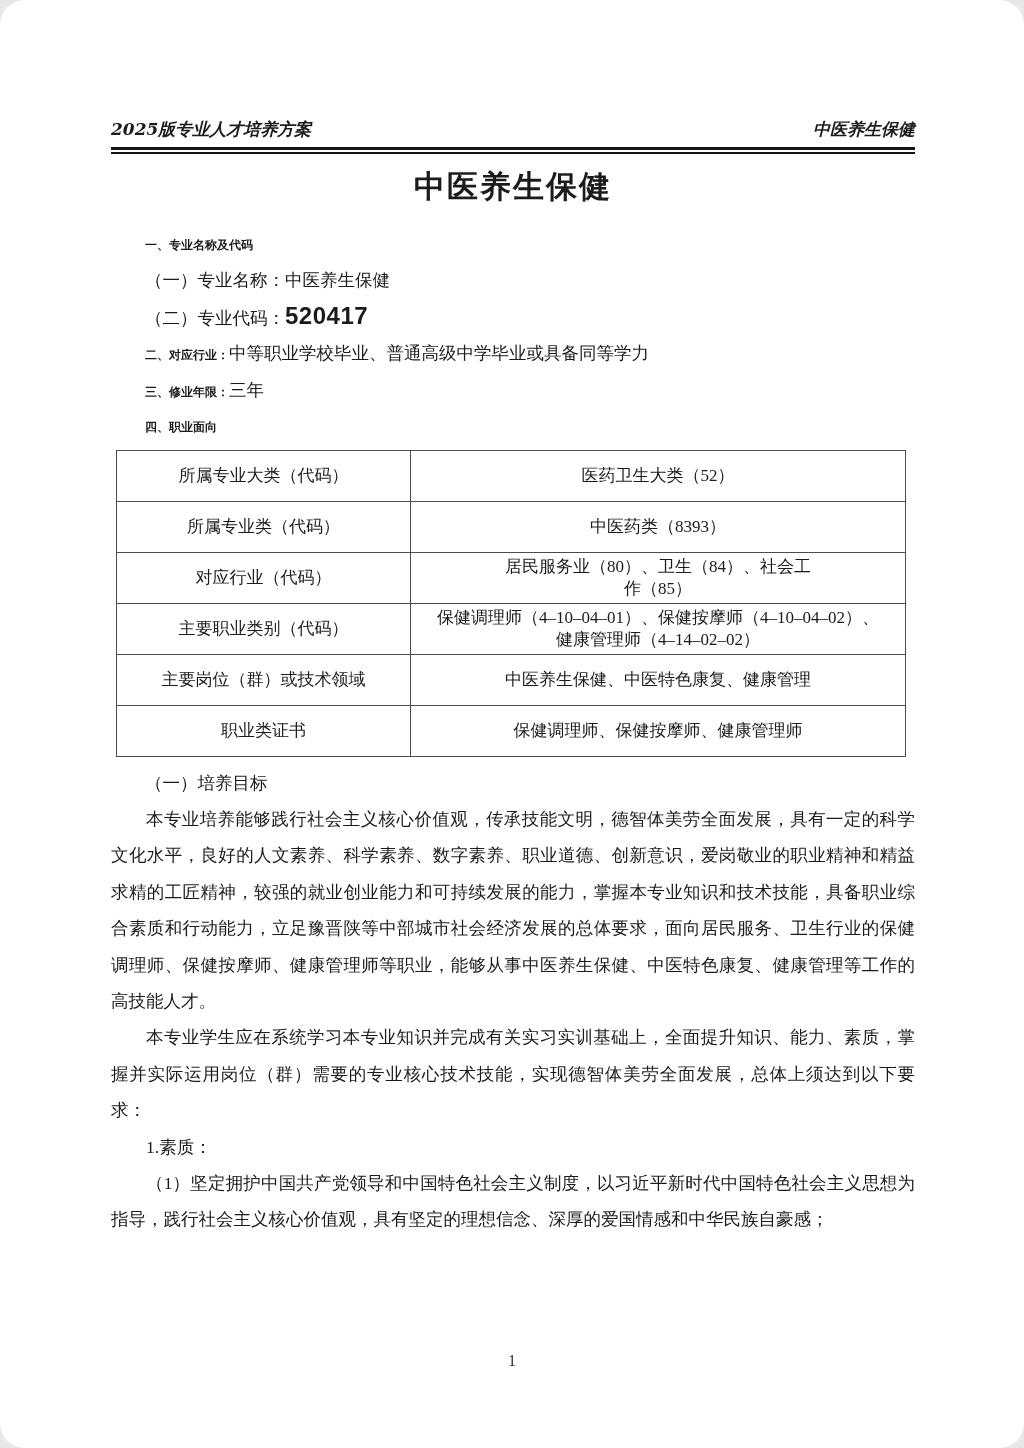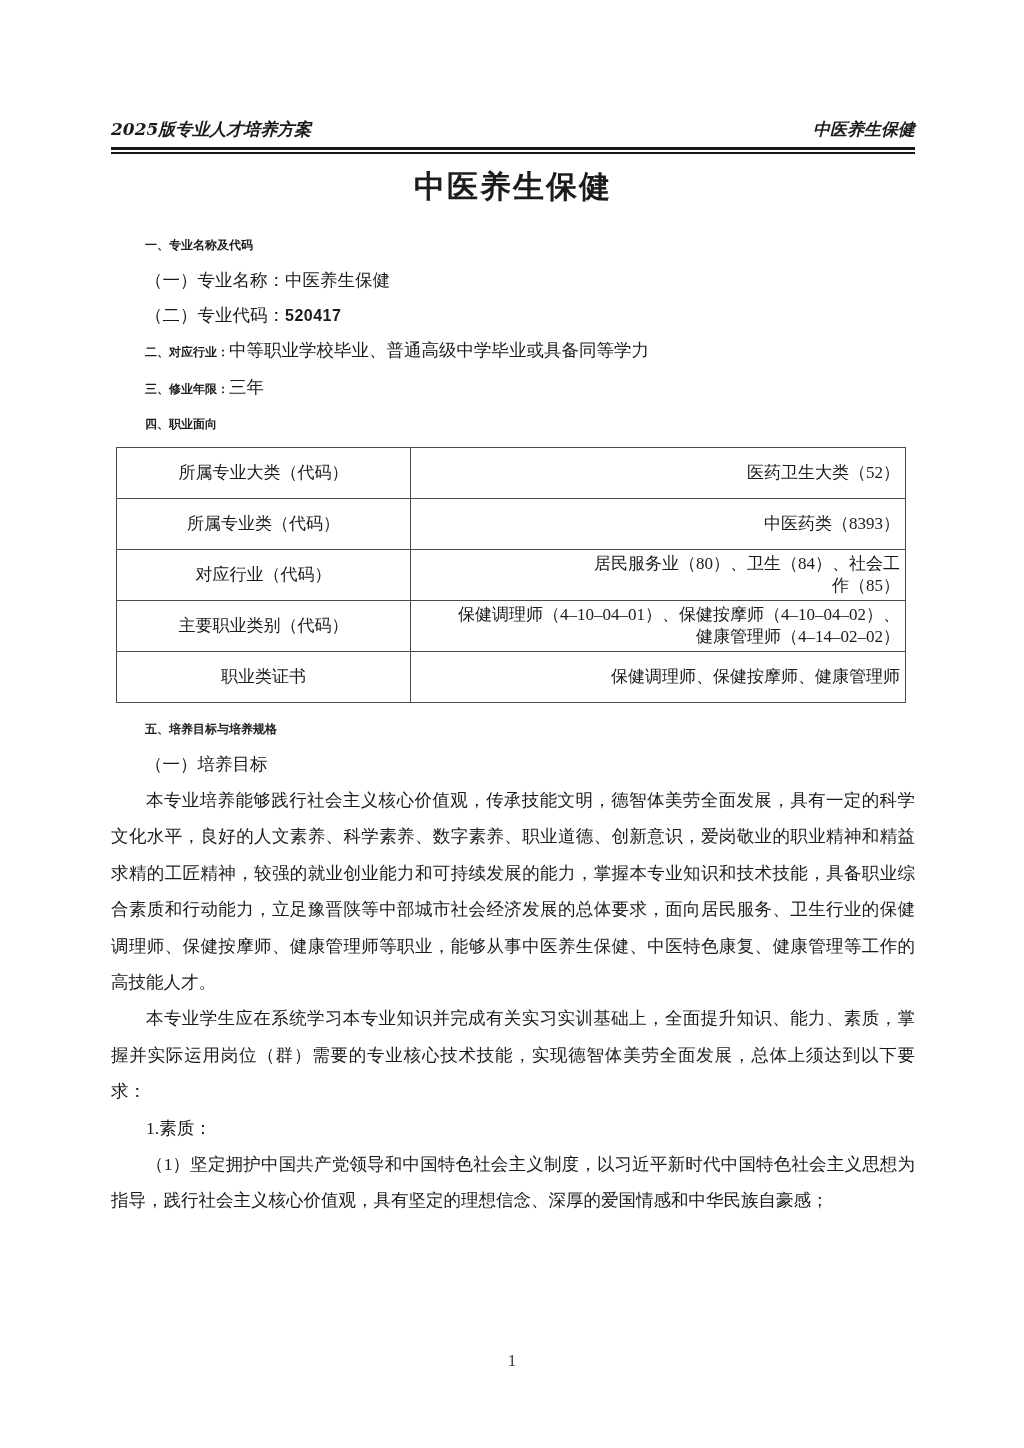--- a/index.html
+++ b/index.html
@@ -4,20 +4,21 @@
 <style>
   html,body{margin:0;padding:0;background:#e8e8e8;}
   .page{
     position:relative;
     width:1024px;height:1448px;
     margin:0 auto;
     background:#ffffff;
     color:#1b1b1b;
     font-family:"Liberation Serif","DejaVu Serif",serif;
     overflow:hidden;
+    border-radius:25px;
   }
   .content{margin:0 109px 0 111px;}
 
   
   .running-header{
     display:flex;justify-content:space-between;align-items:flex-end;
     padding-top:118px;
     font-family:"DejaVu Serif","Liberation Serif",serif;
     font-style:italic;font-weight:700;
     font-size:17px;line-height:22px;
@@ -33,38 +34,38 @@
     margin-top:13px;
     text-align:center;
     font-size:31px;font-weight:700;
     line-height:40px;letter-spacing:2px;
   }
 
   
   .items{margin-top:21px;}
   .line{font-size:17.5px;line-height:35px;padding-left:34px;}
   .b-sans{font-weight:700;font-family:"Liberation Sans","DejaVu Sans",sans-serif;font-size:12px;}
-  .code-num{font-weight:700;font-family:"Liberation Sans","DejaVu Sans",sans-serif;font-size:16px;letter-spacing:.5px;}
+  .code-num{font-weight:700;font-family:"Liberation Sans","DejaVu Sans",sans-serif;font-size:24px;letter-spacing:.5px;}
 
   
   .career-table{
     margin:5px 0 0 5px;
     width:790px;
     border-collapse:collapse;
     table-layout:fixed;
     font-size:17px;
   }
   .career-table td{
     border:1px solid #4c4c4c;
     text-align:center;vertical-align:middle;
     height:48px;padding:1px 5px;
     line-height:22px;
   }
   .career-table td.label-cell{width:283px;}
-  .career-table td.value-cell{white-space:pre-line;text-align:right;}
+  .career-table td.value-cell{white-space:pre-line;}
 
   
   .sec5{margin-top:9px;}
   .para{
     font-size:17.5px;line-height:36.4px;
     text-align:justify;text-indent:35px;
     margin:0;
   }
   
   .page-number{
@@ -109,28 +110,31 @@
           <td class="label-cell">对应行业（代码）</td>
           <td class="value-cell">居民服务业（80）、卫生（84）、社会工
 作（85）</td>
         </tr>
         <tr>
           <td class="label-cell">主要职业类别（代码）</td>
           <td class="value-cell">保健调理师（4–10–04–01）、保健按摩师（4–10–04–02）、
 健康管理师（4–14–02–02）</td>
         </tr>
         <tr>
+          <td class="label-cell">主要岗位（群）或技术领域</td>
+          <td class="value-cell">中医养生保健、中医特色康复、健康管理</td>
+        </tr>
+        <tr>
           <td class="label-cell">职业类证书</td>
           <td class="value-cell">保健调理师、保健按摩师、健康管理师</td>
         </tr>
       </tbody>
     </table>
 
     <div class="sec5">
-      <div class="line b-sans">五、培养目标与培养规格</div>
       <div class="line">（一）培养目标</div>
       <p class="para">本专业培养能够践行社会主义核心价值观，传承技能文明，德智体美劳全面发展，具有一定的科学文化水平，良好的人文素养、科学素养、数字素养、职业道德、创新意识，爱岗敬业的职业精神和精益求精的工匠精神，较强的就业创业能力和可持续发展的能力，掌握本专业知识和技术技能，具备职业综合素质和行动能力，立足豫晋陕等中部城市社会经济发展的总体要求，面向居民服务、卫生行业的保健调理师、保健按摩师、健康管理师等职业，能够从事中医养生保健、中医特色康复、健康管理等工作的高技能人才。</p>
       <p class="para">本专业学生应在系统学习本专业知识并完成有关实习实训基础上，全面提升知识、能力、素质，掌握并实际运用岗位（群）需要的专业核心技术技能，实现德智体美劳全面发展，总体上须达到以下要求：</p>
       <p class="para">1.素质：</p>
       <p class="para">（1）坚定拥护中国共产党领导和中国特色社会主义制度，以习近平新时代中国特色社会主义思想为指导，践行社会主义核心价值观，具有坚定的理想信念、深厚的爱国情感和中华民族自豪感；</p>
     </div>
 
   </div>
 
   <div class="page-number">1</div>

